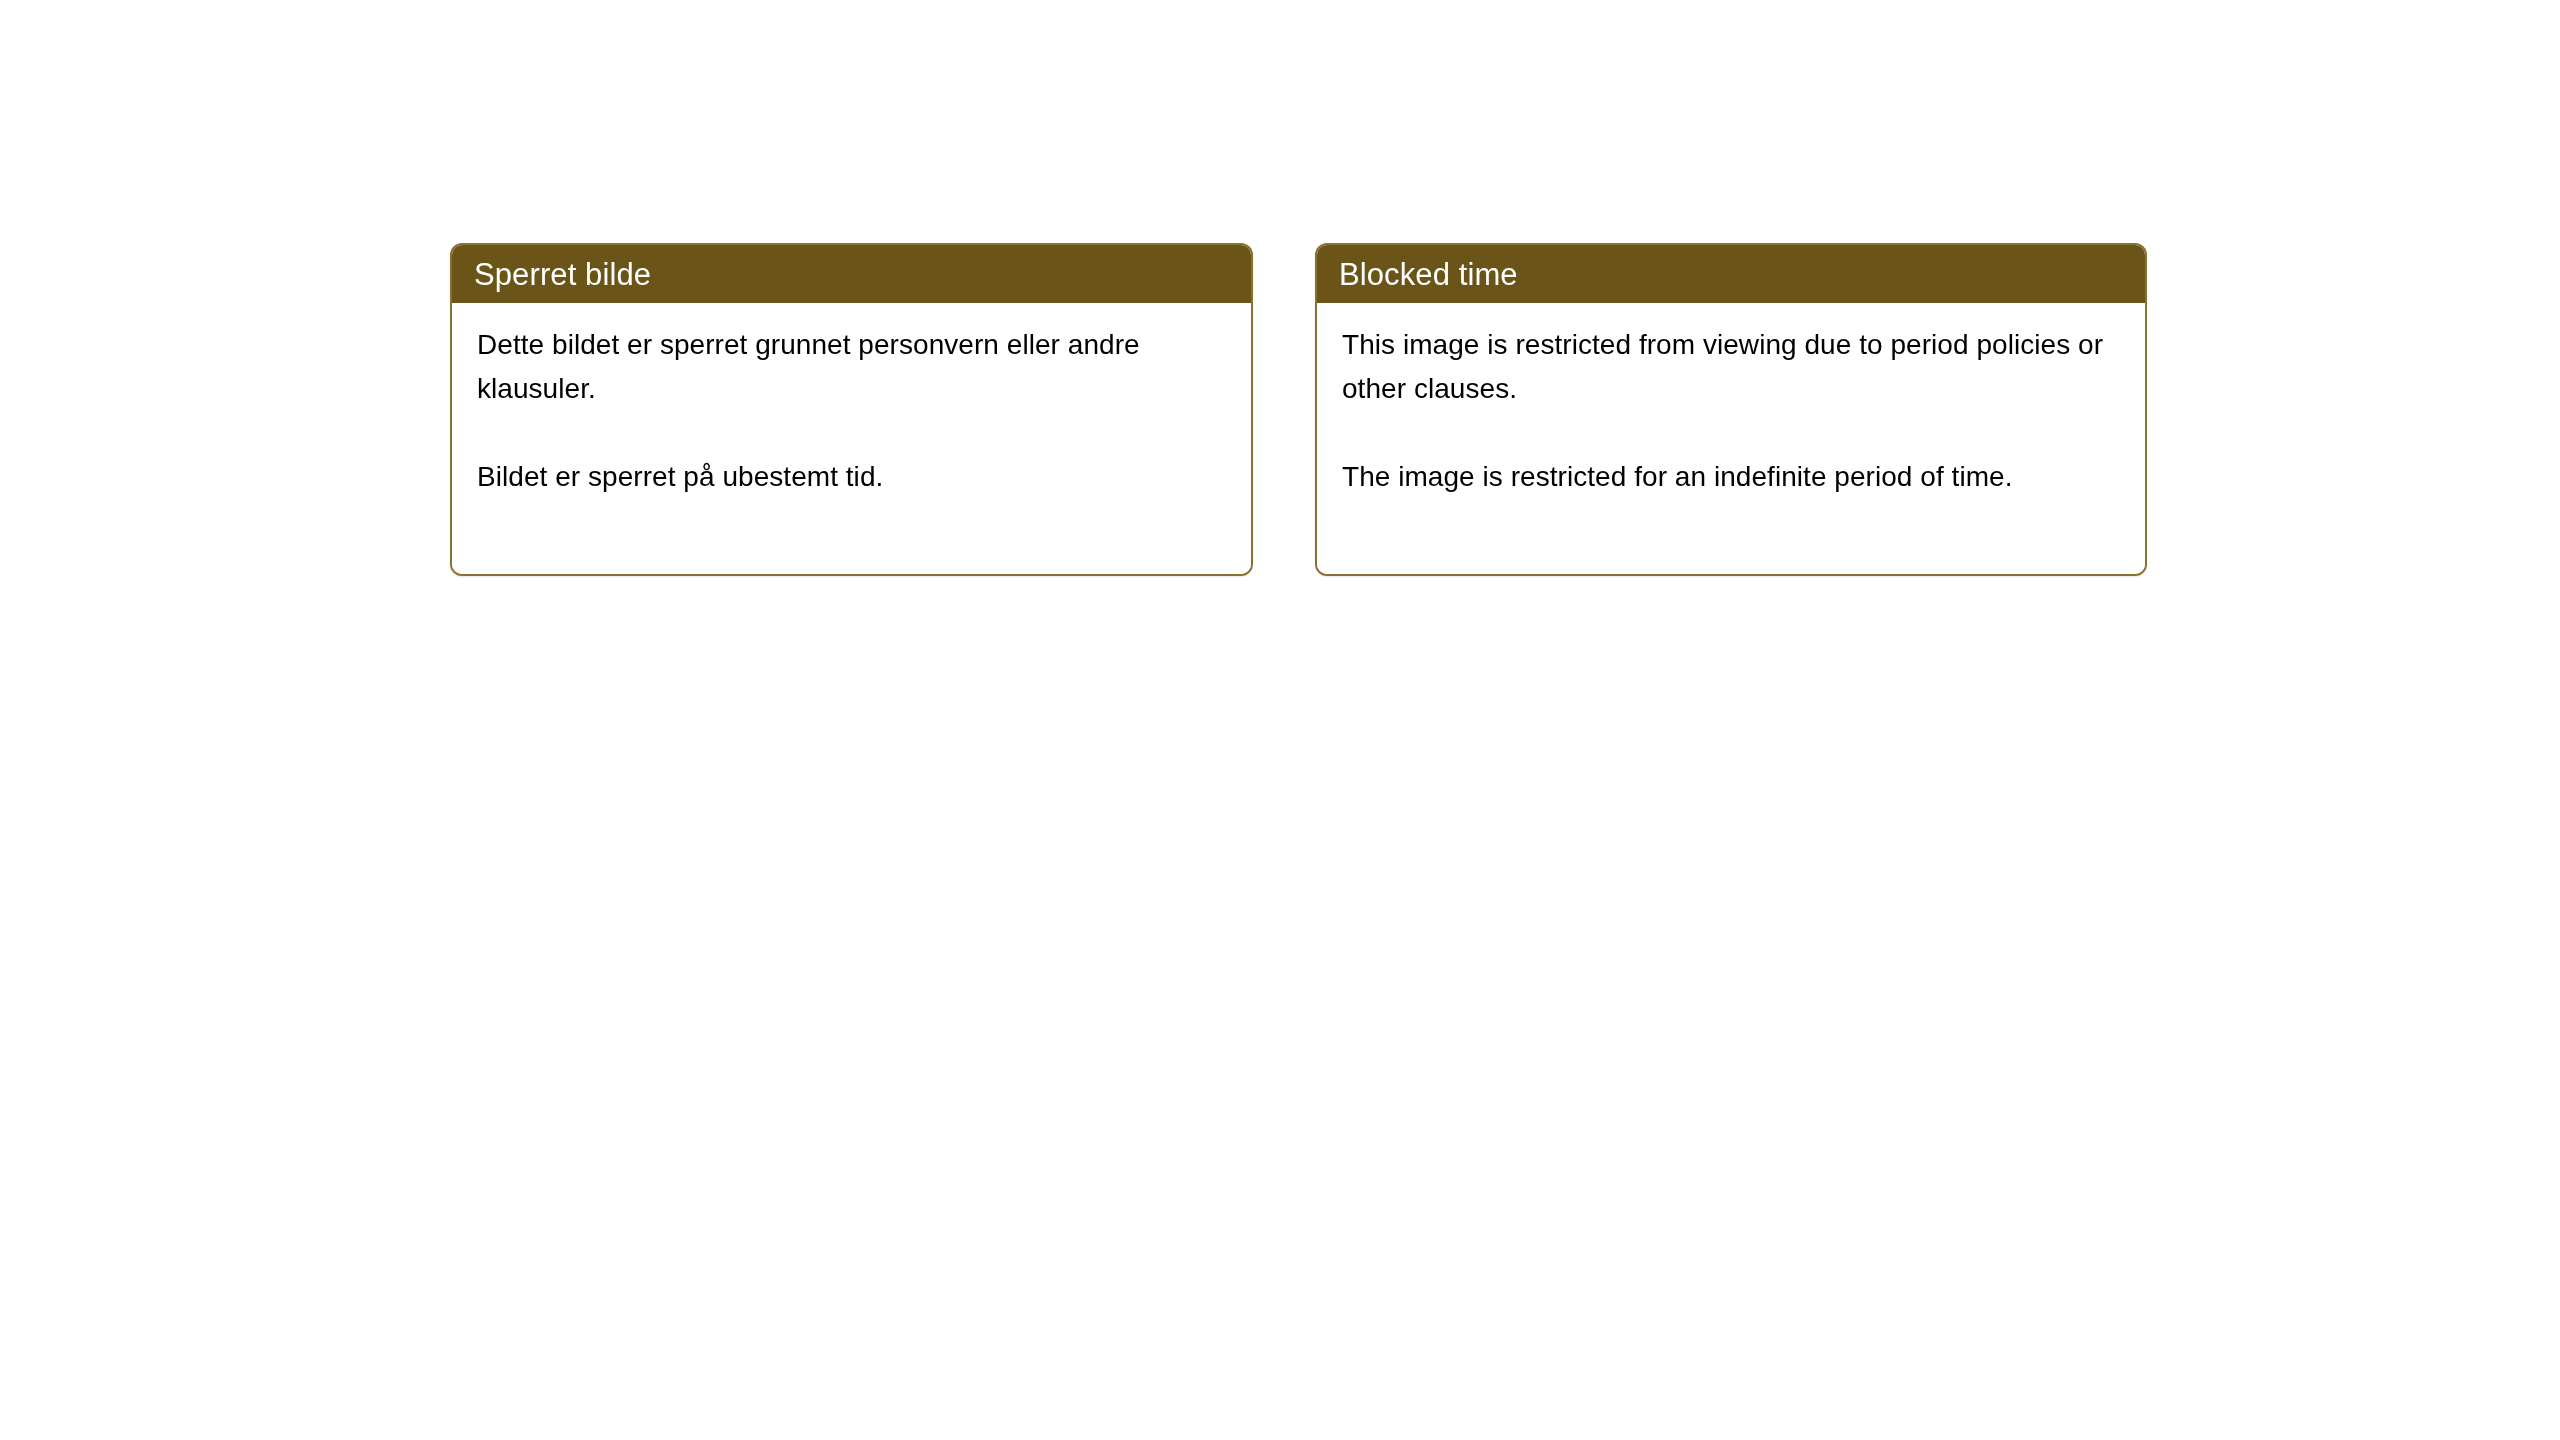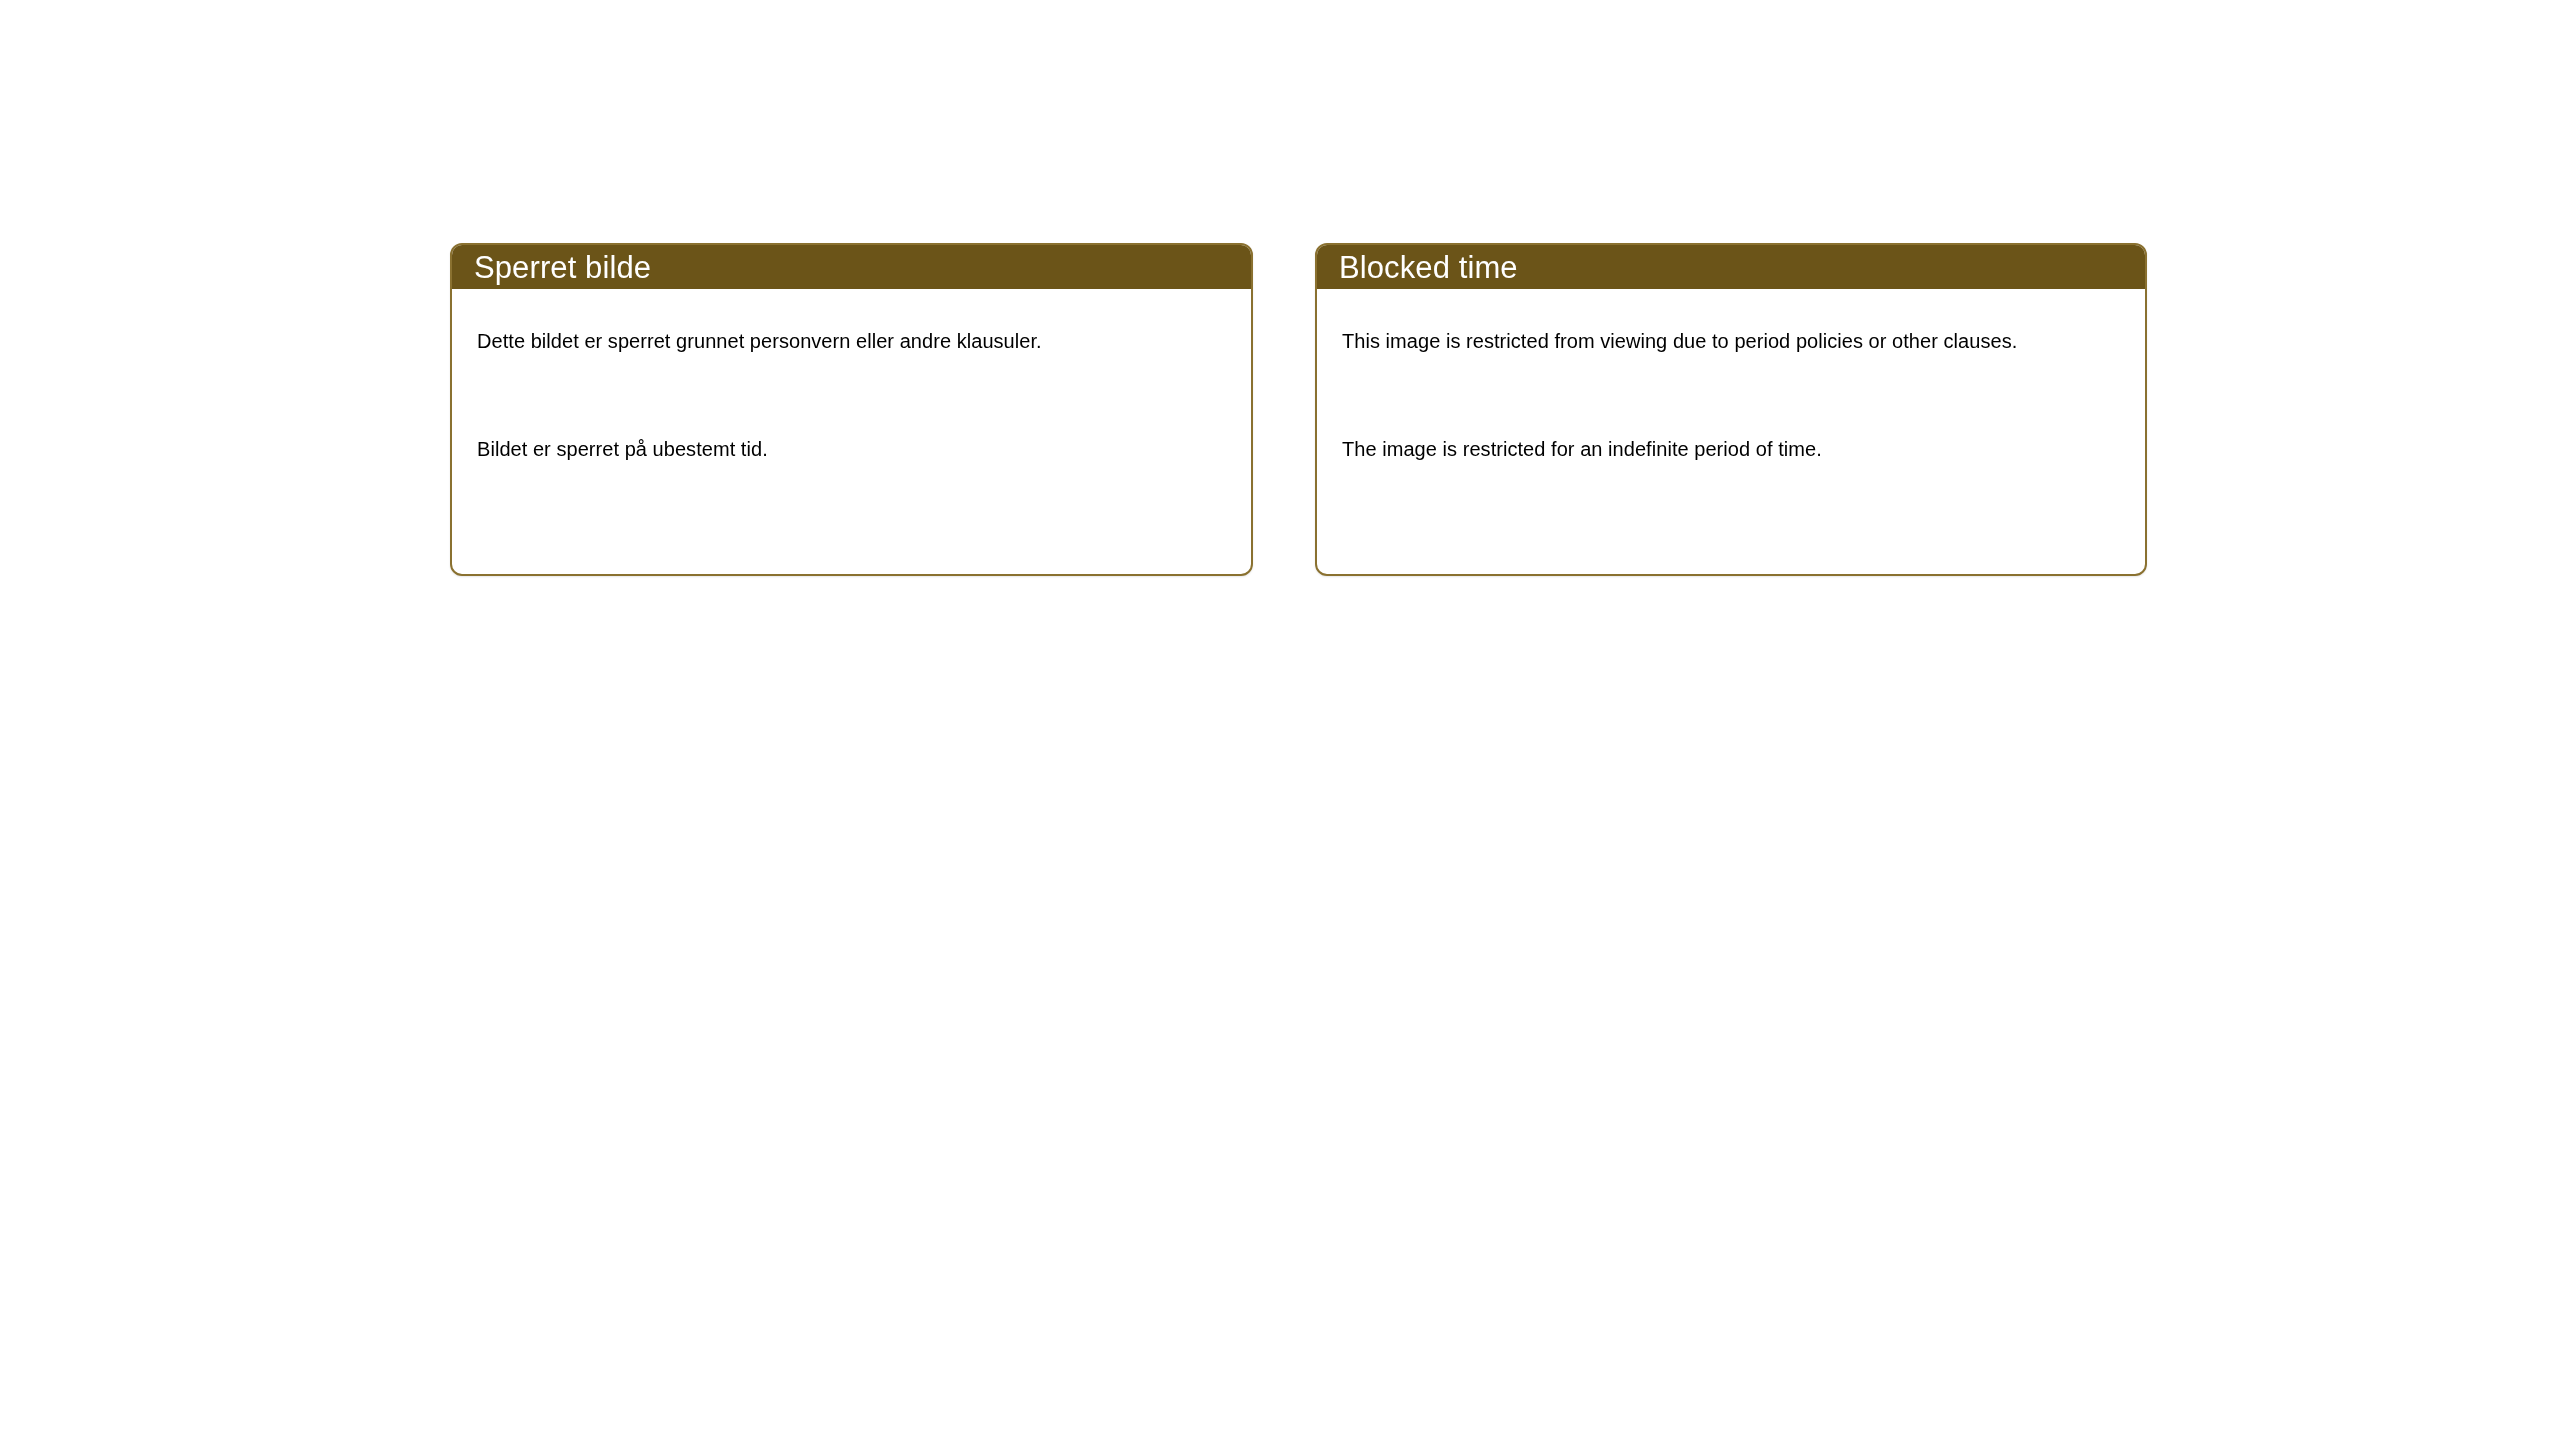--- a/index.html
+++ b/index.html
@@ -43,21 +43,21 @@
   }
 
   .notice-card.card-right {
     left: 1315px;
     top: 243px;
     width: 832px;
     height: 333px;
   }
 
   .card-header {
-    height: 44px;
+    height: 58px;
     background: #6b5418;
     display: flex;
     align-items: center;
     padding: 0 0 0 22px;
     box-sizing: border-box;
   }
 
   .card-title {
     color: #ffffff;
     font-size: 31px;
@@ -71,22 +71,22 @@
 
   .card-body {
     padding: 20px 24px 0 25px;
     box-sizing: border-box;
     background: #ffffff;
     height: calc(100% - 57px);
   }
 
   .card-paragraph {
     color: #000000;
-    font-size: 20px;
-    line-height: 64px;
+    font-size: 28px;
+    line-height: 44px;
     font-weight: 400;
     font-family: "Liberation Sans", "DejaVu Sans", sans-serif;
     font-stretch: condensed;
     margin: 0;
     letter-spacing: 0.05px;
   }
 
   .card-paragraph + .card-paragraph {
     margin-top: 44px;
   }

